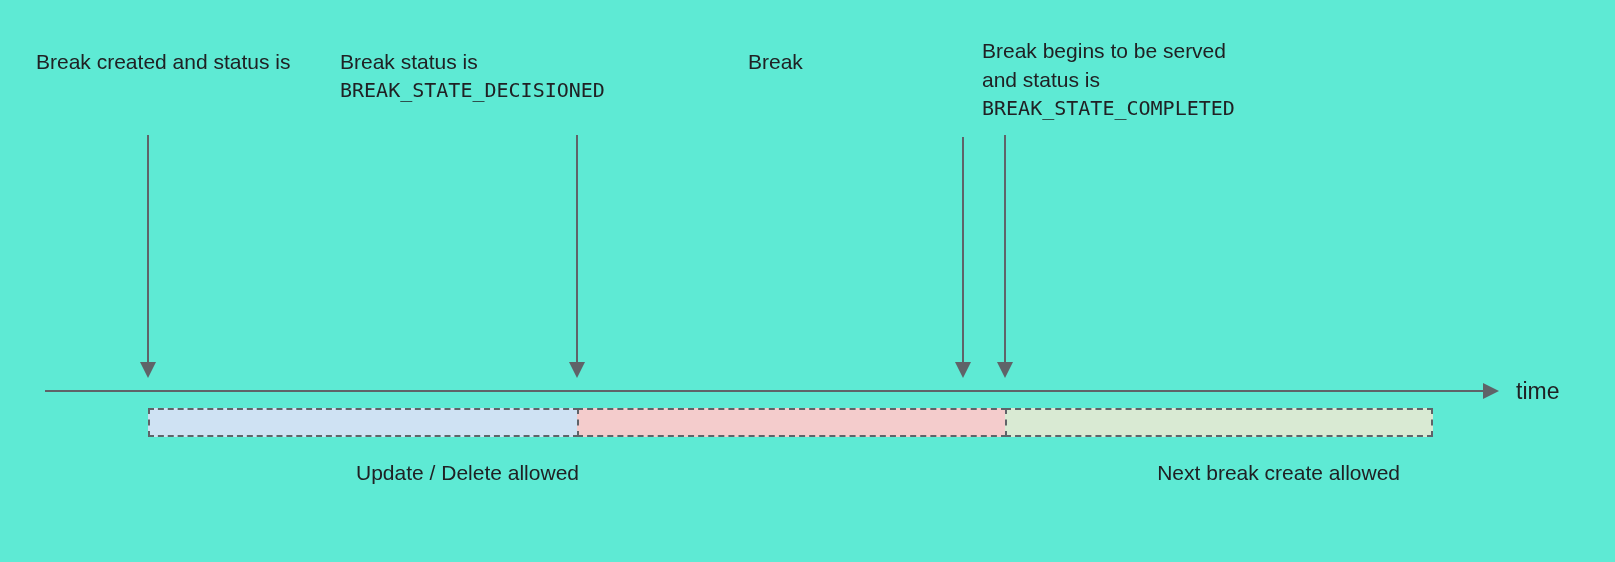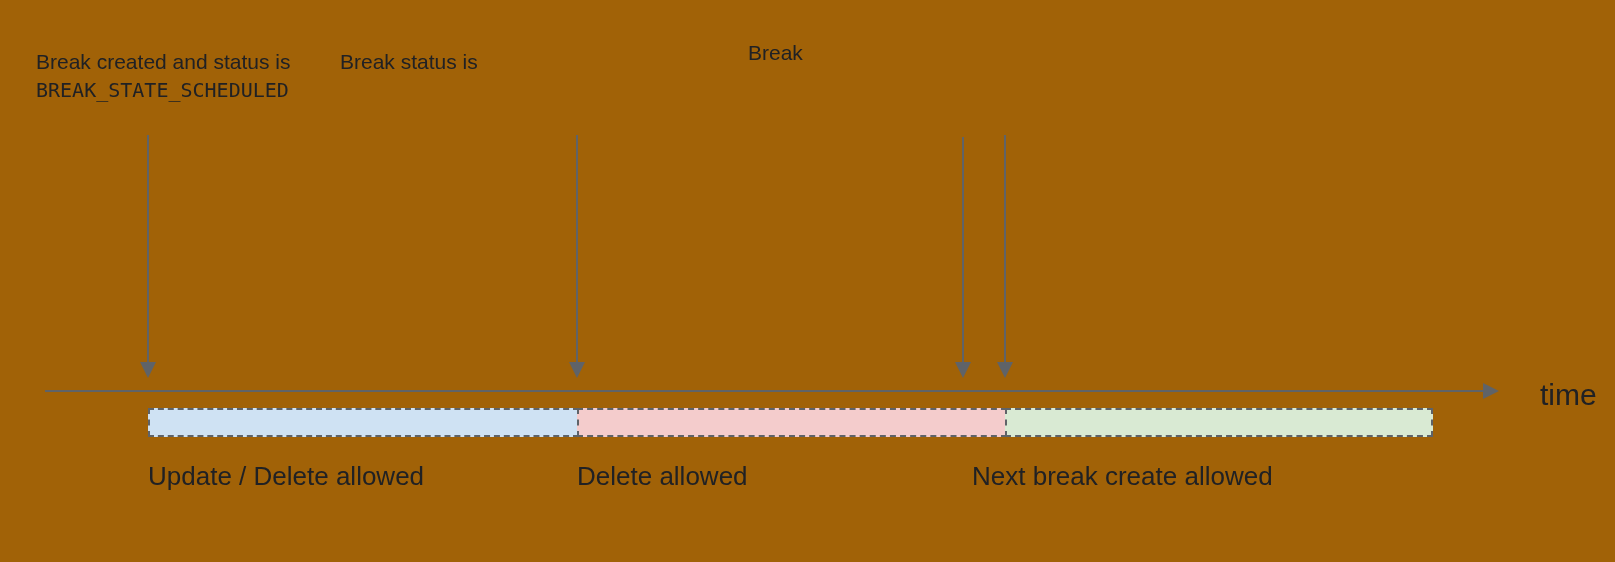--- a/index.html
+++ b/index.html
@@ -1,69 +1,74 @@
 <!DOCTYPE html>
 <html><head>
 <meta charset="utf-8">
 <style>
   html,body{margin:0;padding:0;background:#ffffff;}
   .canvas{
     position:relative;
     width:1615px;height:562px;
-    background:#a16207;
+    background:#5eead4;
     font-family:"Liberation Sans", sans-serif;
     color:#202124;
     overflow:hidden;
   }
   
   .ann{position:absolute;font-size:21px;line-height:29px;white-space:nowrap;}
   .ann .mono{font-family:"DejaVu Sans Mono","Liberation Mono",monospace;font-size:20px;}
   .ann1{left:36px;top:47px;}
   .ann2{left:340px;top:47px;}
-  .ann3{left:748px;top:38px;}
+  .ann3{left:748px;top:47px;}
   .ann4{left:982px;top:36px;}
   
   .arrow{position:absolute;width:16px;}
   .arrow .shaft{position:absolute;left:7px;top:0;bottom:14px;width:2px;background:#5f6368;}
   .arrow .head{position:absolute;left:0;bottom:0;width:0;height:0;
     border-left:8px solid transparent;border-right:8px solid transparent;border-top:16px solid #5f6368;}
   .arrow1{left:140px;top:135px;height:243px;}
   .arrow2{left:569px;top:135px;height:243px;}
   .arrow3{left:955px;top:137px;height:241px;}
   .arrow4{left:997px;top:135px;height:243px;}
   
   .axis-line{position:absolute;left:45px;top:390px;width:1440px;height:2px;background:#5f6368;}
   .axis-head{position:absolute;left:1483px;top:383px;width:0;height:0;
     border-top:8px solid transparent;border-bottom:8px solid transparent;border-left:16px solid #5f6368;}
-  .axis-label{position:absolute;left:1516px;top:378px;font-size:30px;margin-left:24px;}
+  .axis-label{position:absolute;left:1516px;top:378px;font-size:23px;}
   
   .seg{position:absolute;top:408px;height:29px;box-sizing:border-box;border:2px dashed #5f6368;}
   .seg1{left:148px;width:431px;background:#cfe2f3;}
   .seg2{left:577px;width:430px;background:#f4cccc;}
   .seg3{left:1005px;width:428px;background:#d9ead3;}
   
-  .seglabel{position:absolute;top:461px;font-size:26px;text-align:left;white-space:nowrap;}
+  .seglabel{position:absolute;top:461px;font-size:21px;text-align:right;white-space:nowrap;}
   .seglabel1{left:148px;width:431px;}
   .seglabel2{left:577px;width:430px;}
   .seglabel3{left:972px;width:428px;}
 </style>
 </head>
 <body>
 
 <div class="canvas">
 
   <div class="ann ann1">
     <div>Break created and status is</div>
-    <div class="mono">BREAK_STATE_SCHEDULED</div>
   </div>
   <div class="ann ann2">
     <div>Break status is</div>
+    <div class="mono">BREAK_STATE_DECISIONED</div>
   </div>
   <div class="ann ann3">
     <div>Break</div>
+  </div>
+  <div class="ann ann4">
+    <div>Break begins to be served</div>
+    <div>and status is</div>
+    <div class="mono">BREAK_STATE_COMPLETED</div>
   </div>
 
   <div class="arrow arrow1">
     <div class="shaft"></div>
     <div class="head"></div>
   </div>
   <div class="arrow arrow2">
     <div class="shaft"></div>
     <div class="head"></div>
   </div>
@@ -78,16 +83,15 @@
 
   <div class="axis-line"></div>
   <div class="axis-head"></div>
   <div class="axis-label">time</div>
 
   <div class="seg seg1"></div>
   <div class="seg seg2"></div>
   <div class="seg seg3"></div>
 
   <div class="seglabel seglabel1">Update / Delete allowed</div>
-  <div class="seglabel seglabel2">Delete allowed</div>
   <div class="seglabel seglabel3">Next break create allowed</div>
 
 </div>
 
 </body></html>

